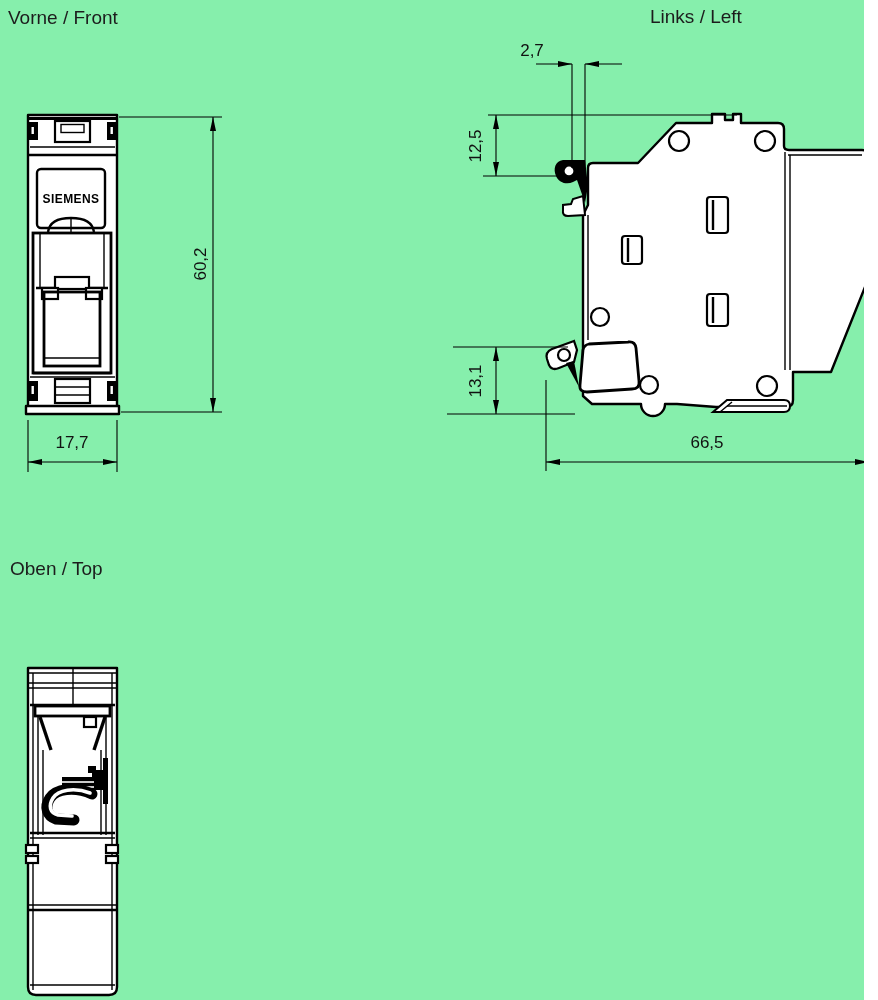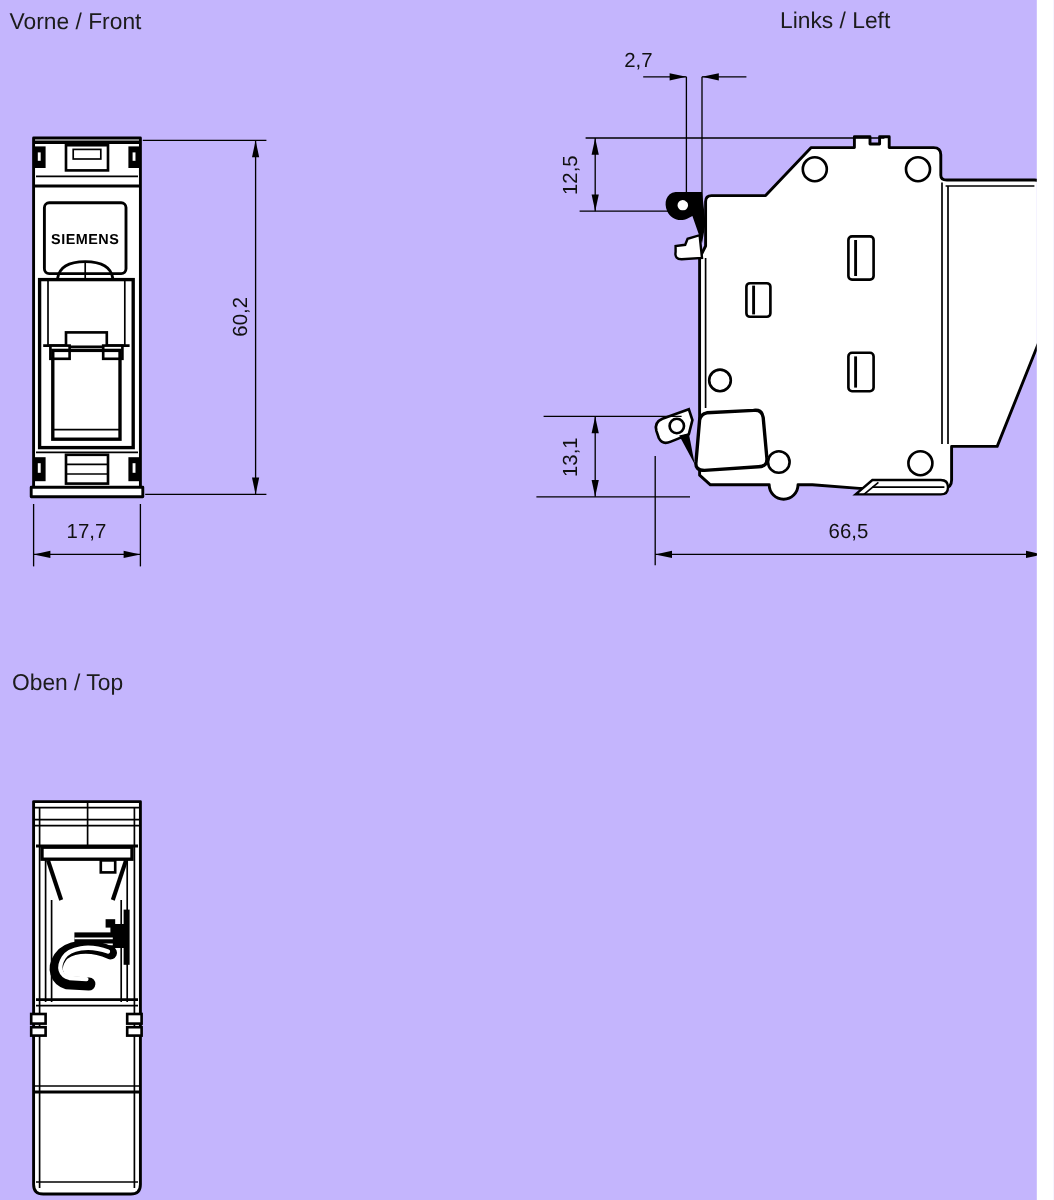--- a/index.html
+++ b/index.html
@@ -1,17 +1,17 @@
 <!DOCTYPE html>
 <html><head>
 <meta charset="utf-8">
 <style>
   html,body{margin:0;padding:0;background:#ffffff;}
   .canvas{
-    position:relative;width:864px;height:1000px;background:#c4b5fd;
+    position:relative;width:864px;height:1000px;background:#86efac;
     font-family:"Liberation Sans", sans-serif;overflow:hidden;
   }
   svg{display:block;}
   .view-title{font-family:"Liberation Sans",sans-serif;font-size:19px;fill:#1c1c1c;}
   .dim-text{font-family:"Liberation Sans",sans-serif;font-size:17px;fill:#111;}
   .brand-text{font-family:"Liberation Sans",sans-serif;font-size:12px;font-weight:900;letter-spacing:.4px;fill:#000;}
   .outline{fill:#ffffff;stroke:#000;stroke-width:2.4;stroke-linejoin:round;}
   .thick{fill:none;stroke:#000;stroke-width:2.4;}
   .thick3{fill:none;stroke:#000;stroke-width:3;}
   .thin{fill:none;stroke:#000;stroke-width:1.4;}

